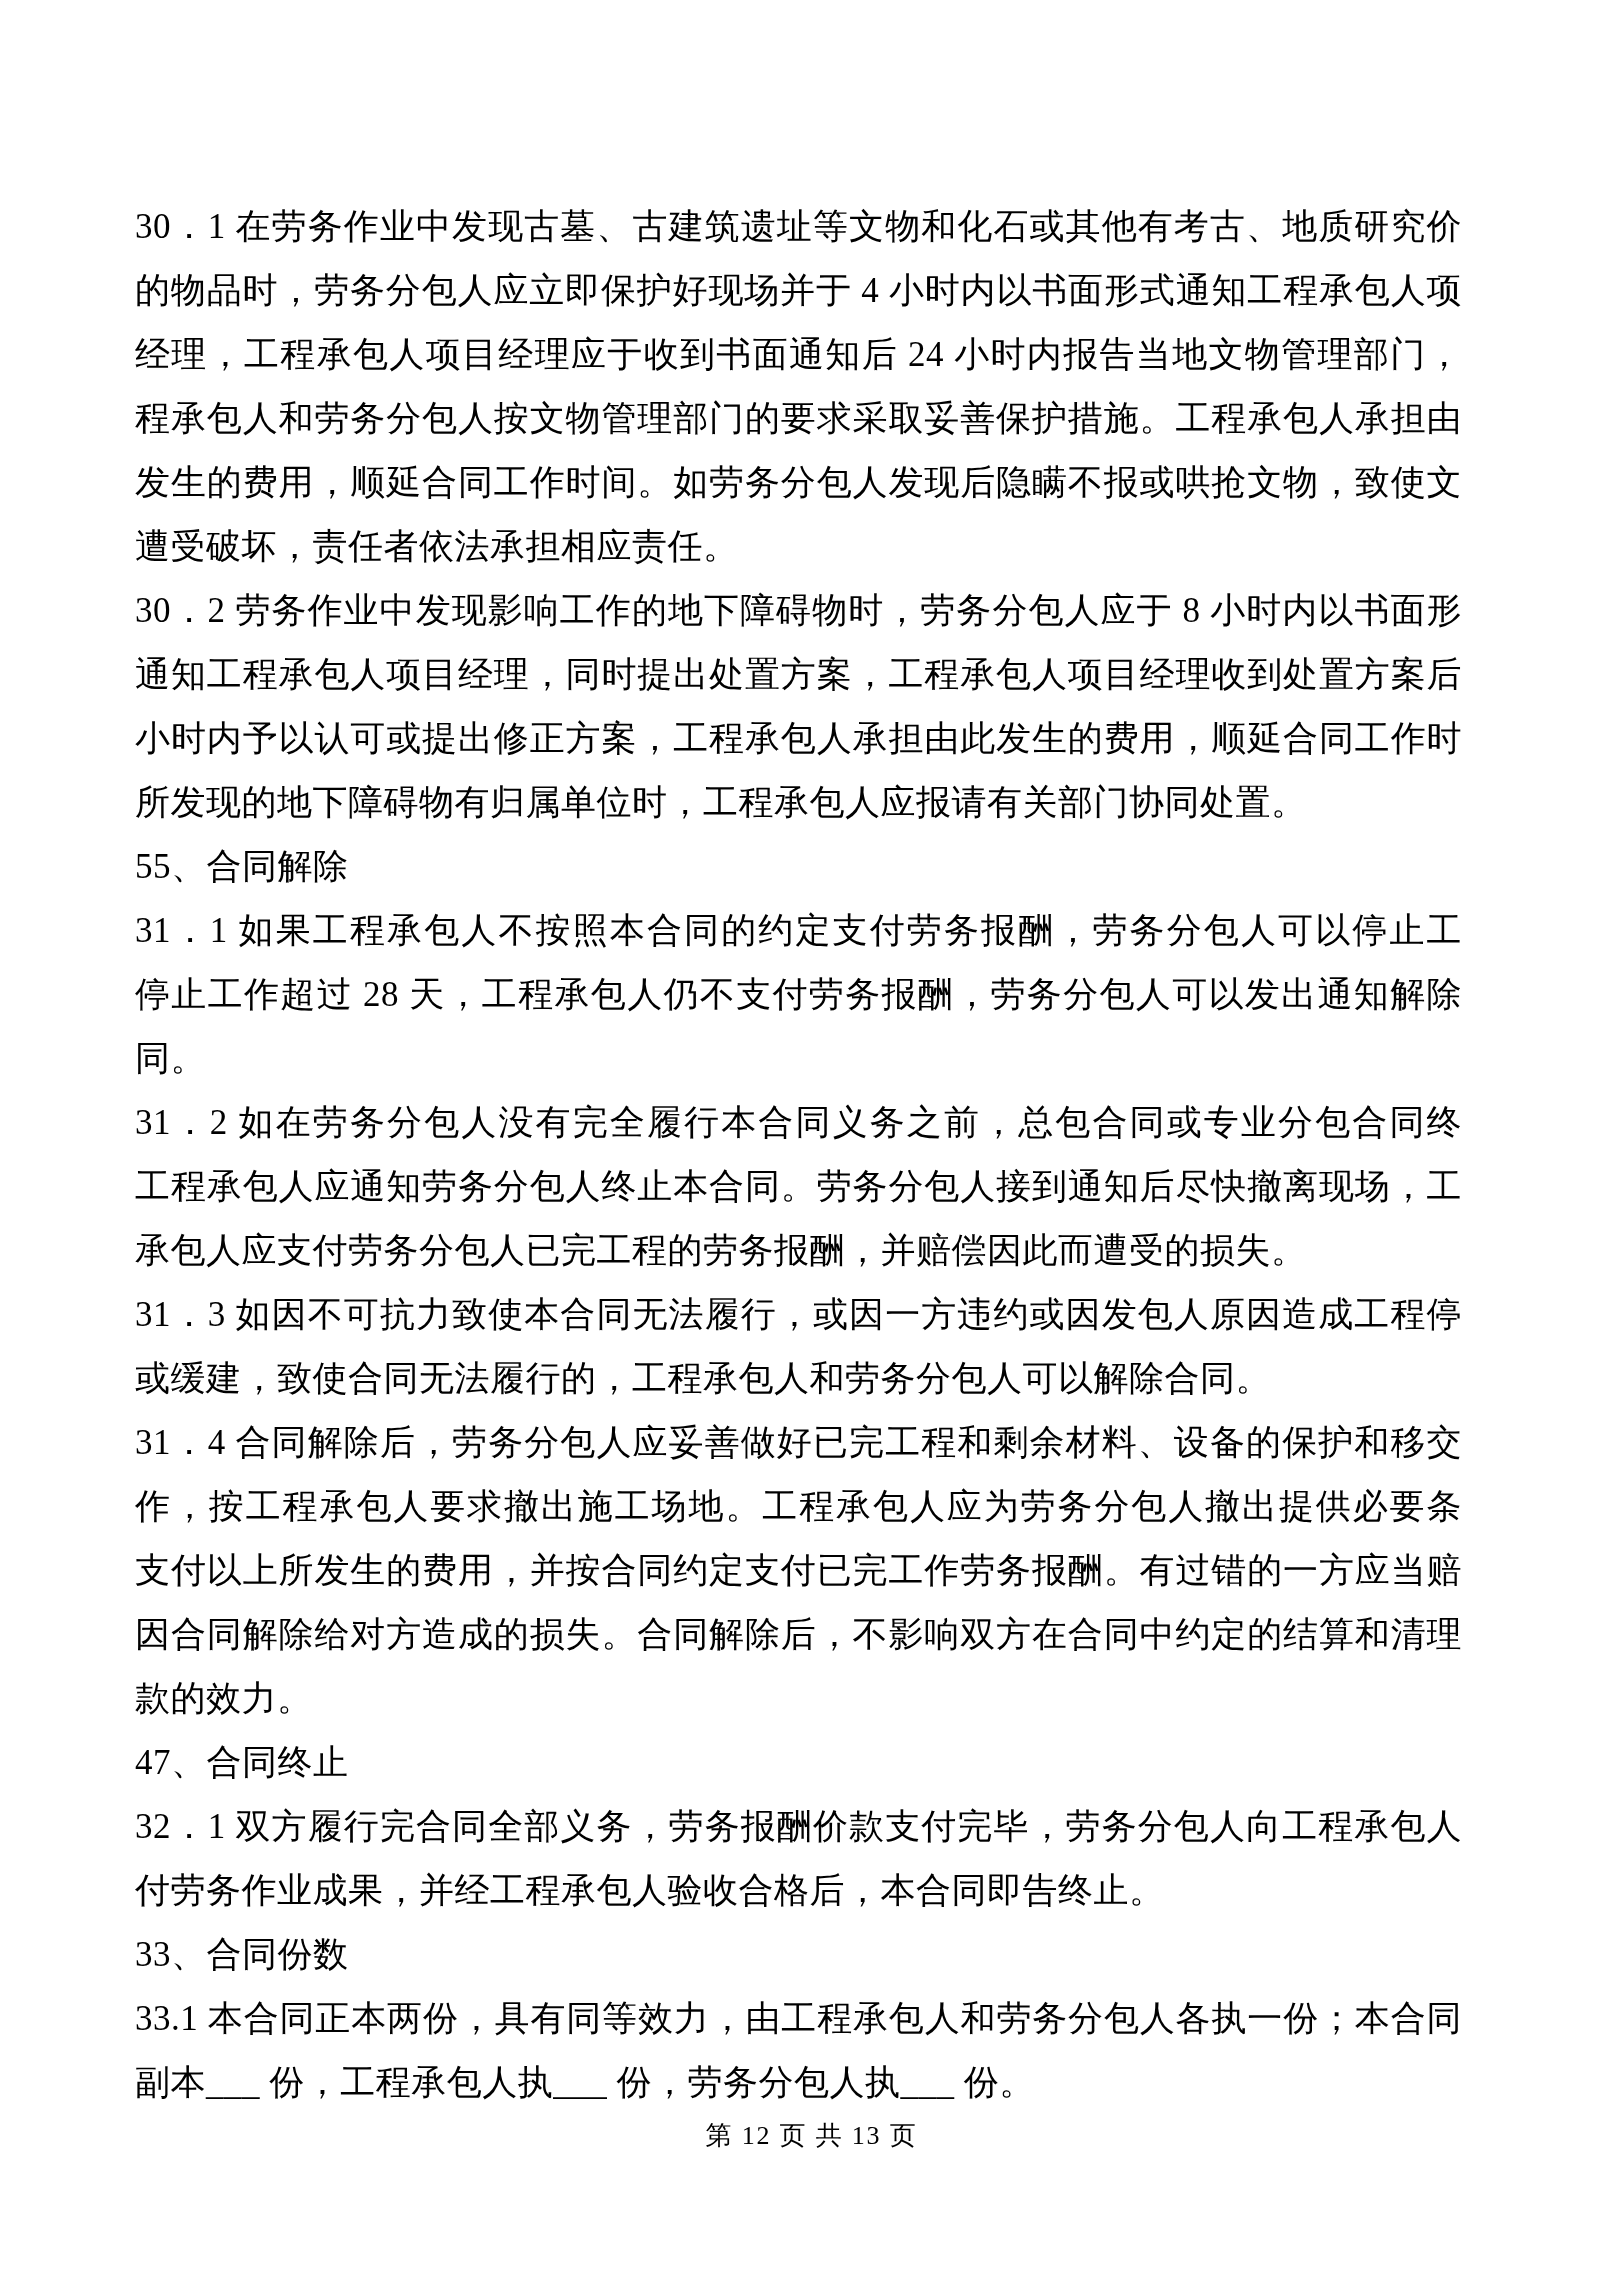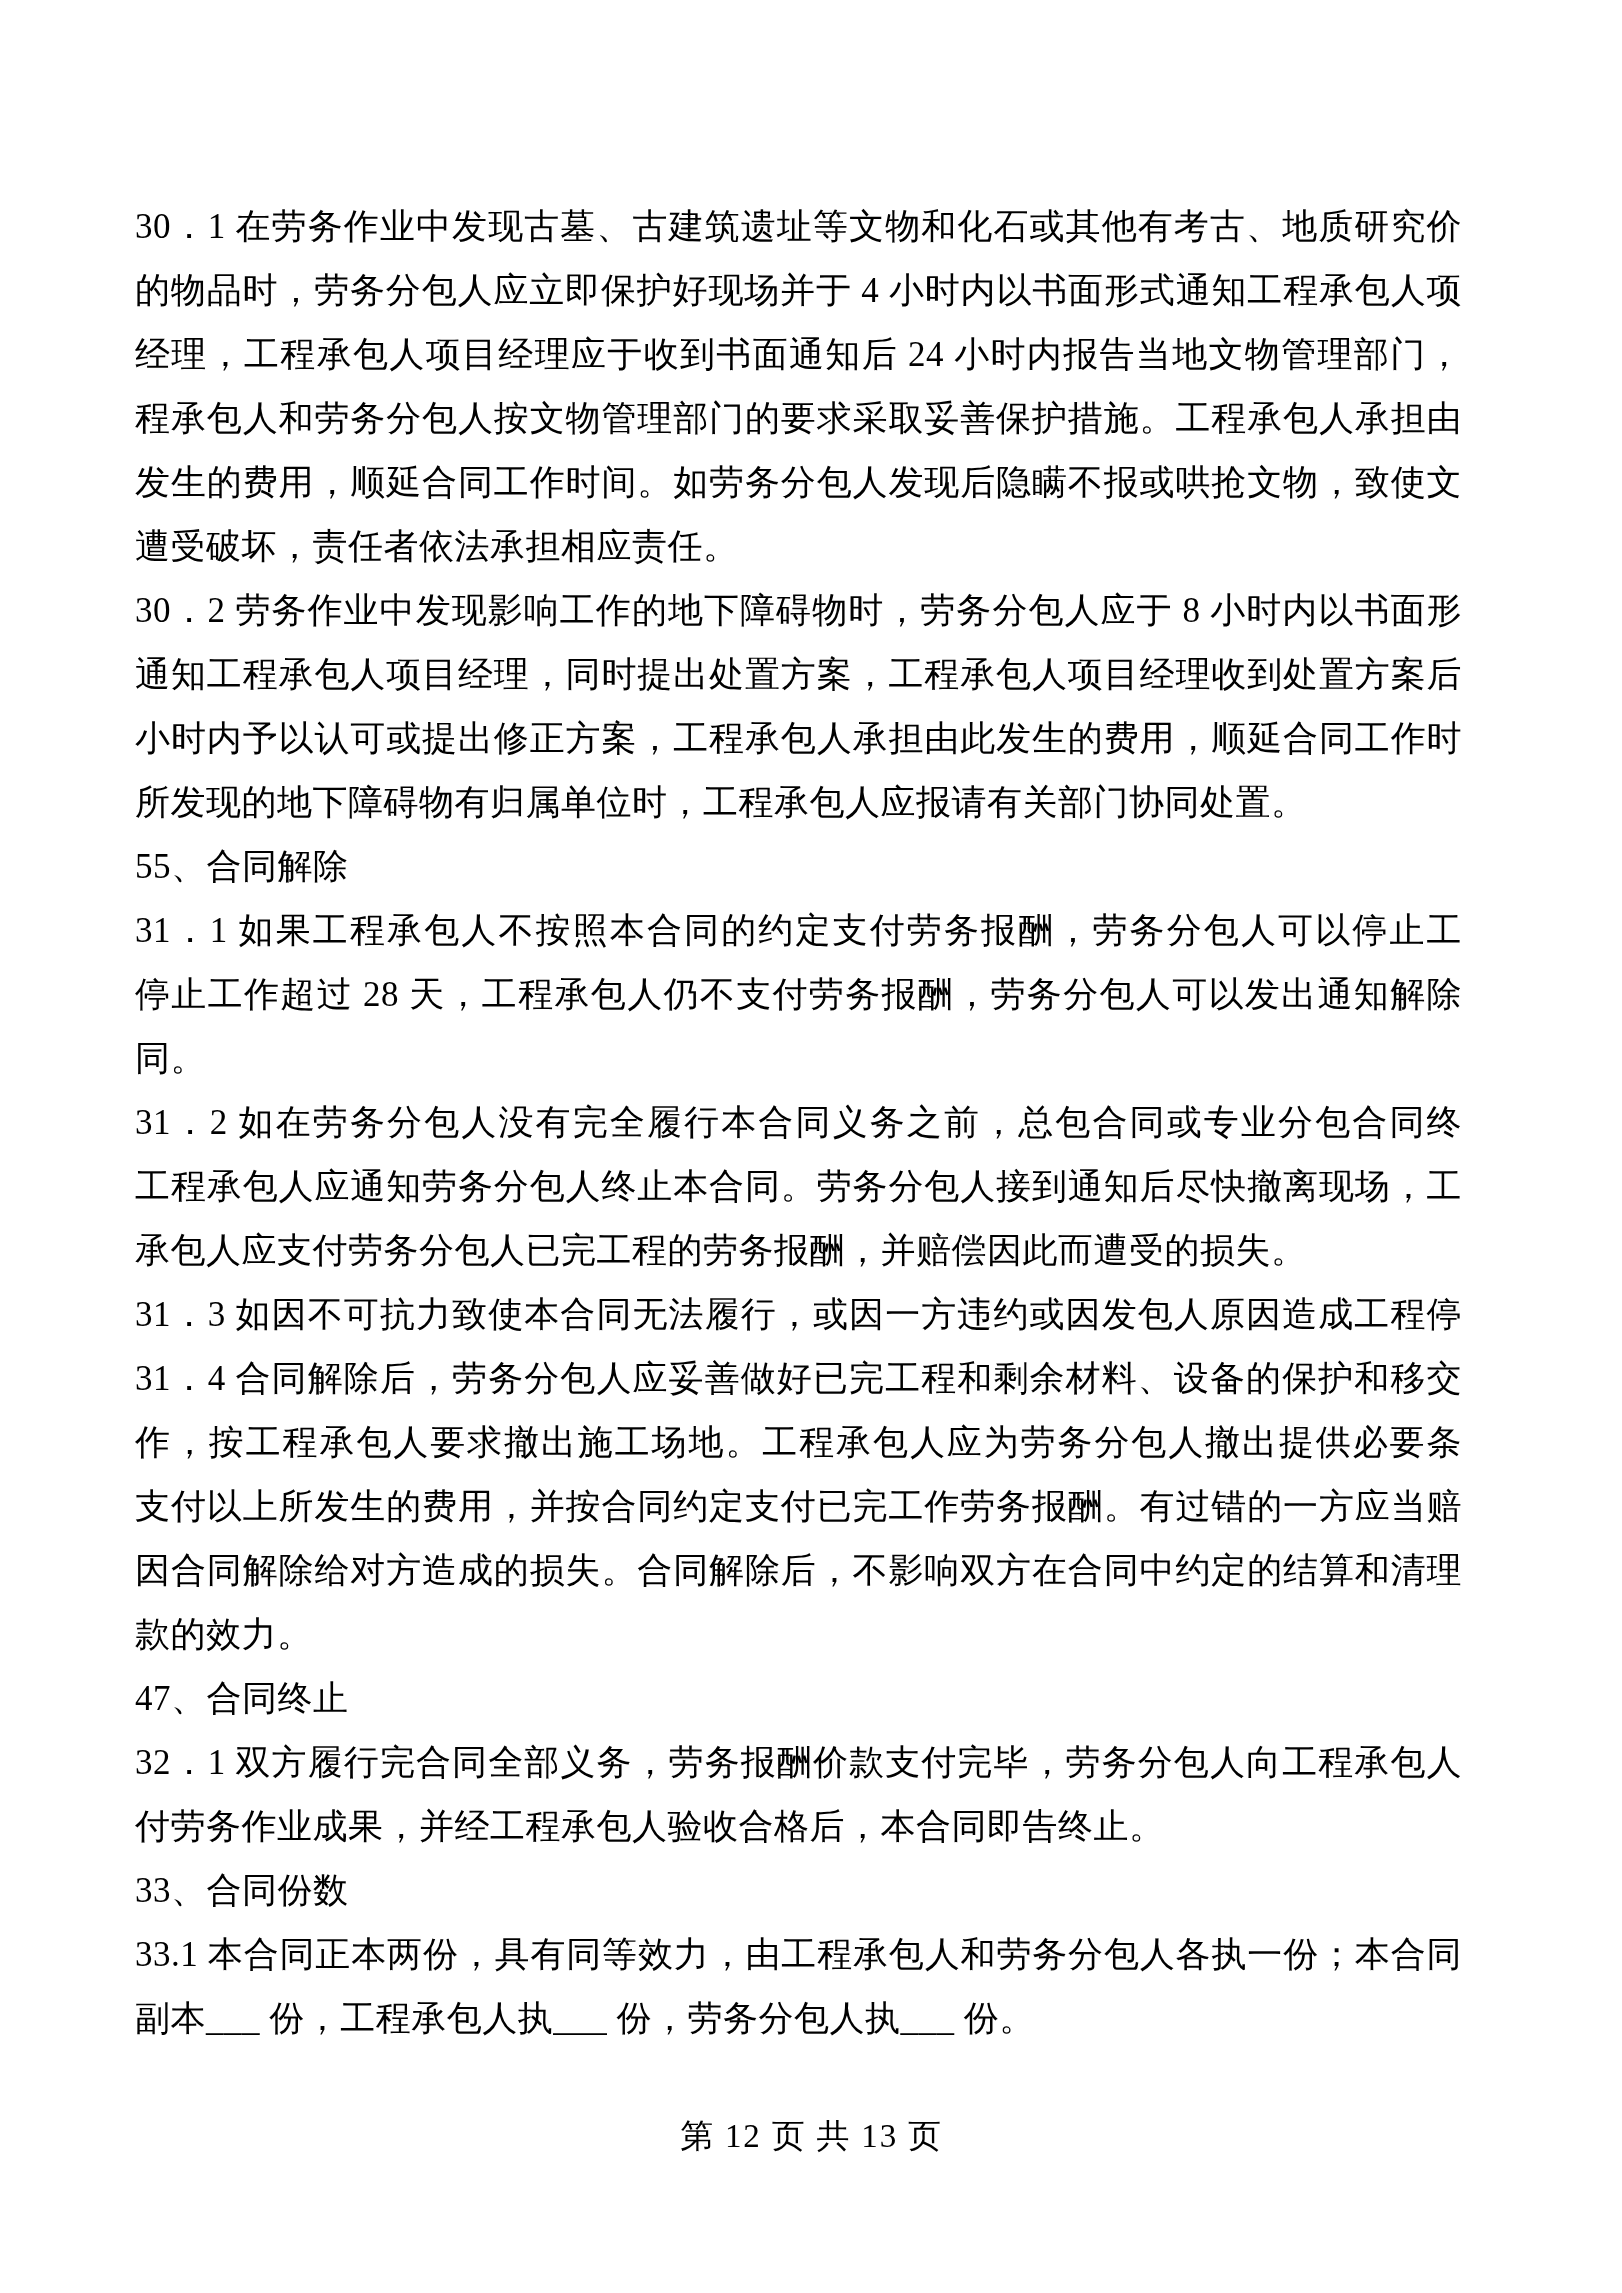--- a/index.html
+++ b/index.html
@@ -47,21 +47,21 @@
     .line.last {
       text-align: right;
       text-align-last: left;
     }
     .footer {
       position: absolute;
       left: 0;
       top: 2118px;
       width: 1623px;
       text-align: center;
-      font-size: 33px;
+      font-size: 26px;
       line-height: 36px;
       letter-spacing: 1.8px;
       color: #000000;
     }
   </style>
 </head>
 <body>
 
 <div class="page">
   <div class="content">
@@ -87,20 +87,21 @@
         <div class="line">停止工作超过 28 天，工程承包人仍不支付劳务报酬，劳务分包人可以发出通知解除合</div>
         <div class="line last">同。</div>
       </div>
       <div class="paragraph">
         <div class="line">31．2 如在劳务分包人没有完全履行本合同义务之前，总包合同或专业分包合同终止，</div>
         <div class="line">工程承包人应通知劳务分包人终止本合同。劳务分包人接到通知后尽快撤离现场，工程</div>
         <div class="line last">承包人应支付劳务分包人已完工程的劳务报酬，并赔偿因此而遭受的损失。</div>
       </div>
       <div class="paragraph">
         <div class="line">31．3 如因不可抗力致使本合同无法履行，或因一方违约或因发包人原因造成工程停建</div>
+        <div class="line last">或缓建，致使合同无法履行的，工程承包人和劳务分包人可以解除合同。</div>
       </div>
       <div class="paragraph">
         <div class="line">31．4 合同解除后，劳务分包人应妥善做好已完工程和剩余材料、设备的保护和移交工</div>
         <div class="line">作，按工程承包人要求撤出施工场地。工程承包人应为劳务分包人撤出提供必要条件，</div>
         <div class="line">支付以上所发生的费用，并按合同约定支付已完工作劳务报酬。有过错的一方应当赔偿</div>
         <div class="line">因合同解除给对方造成的损失。合同解除后，不影响双方在合同中约定的结算和清理条</div>
         <div class="line last">款的效力。</div>
       </div>
       <div class="paragraph">
         <div class="line last">47、合同终止</div>

